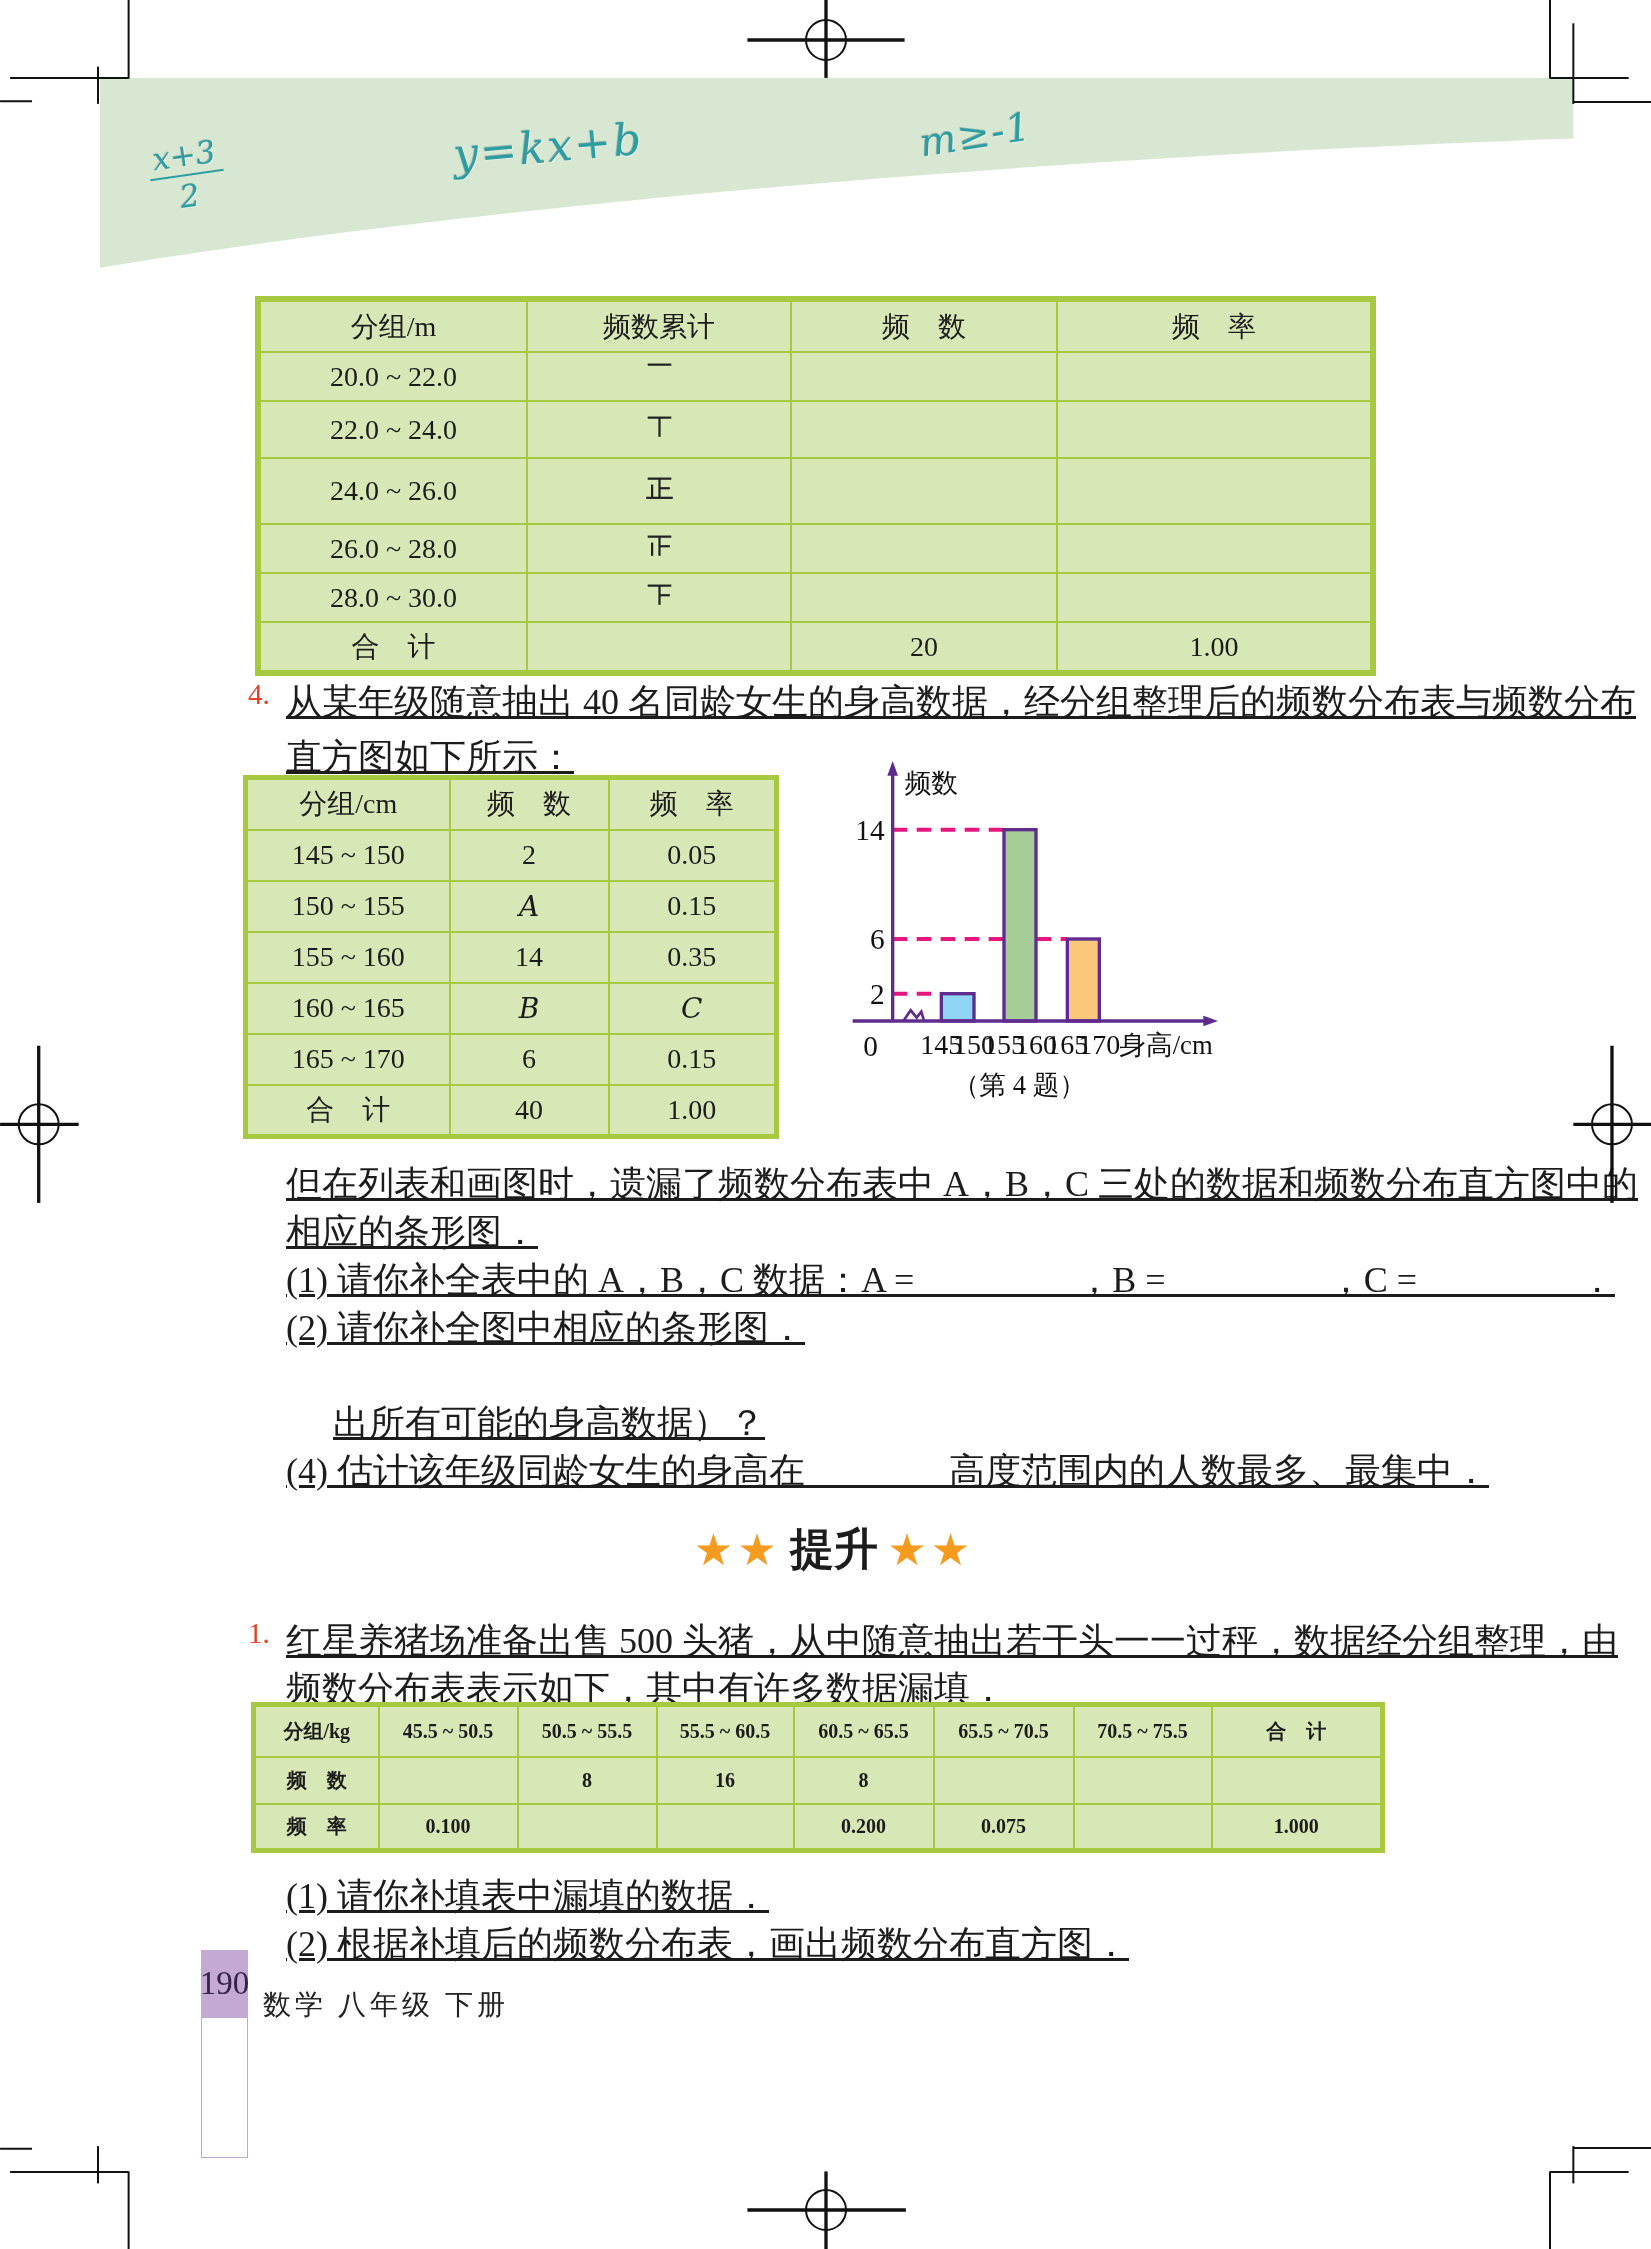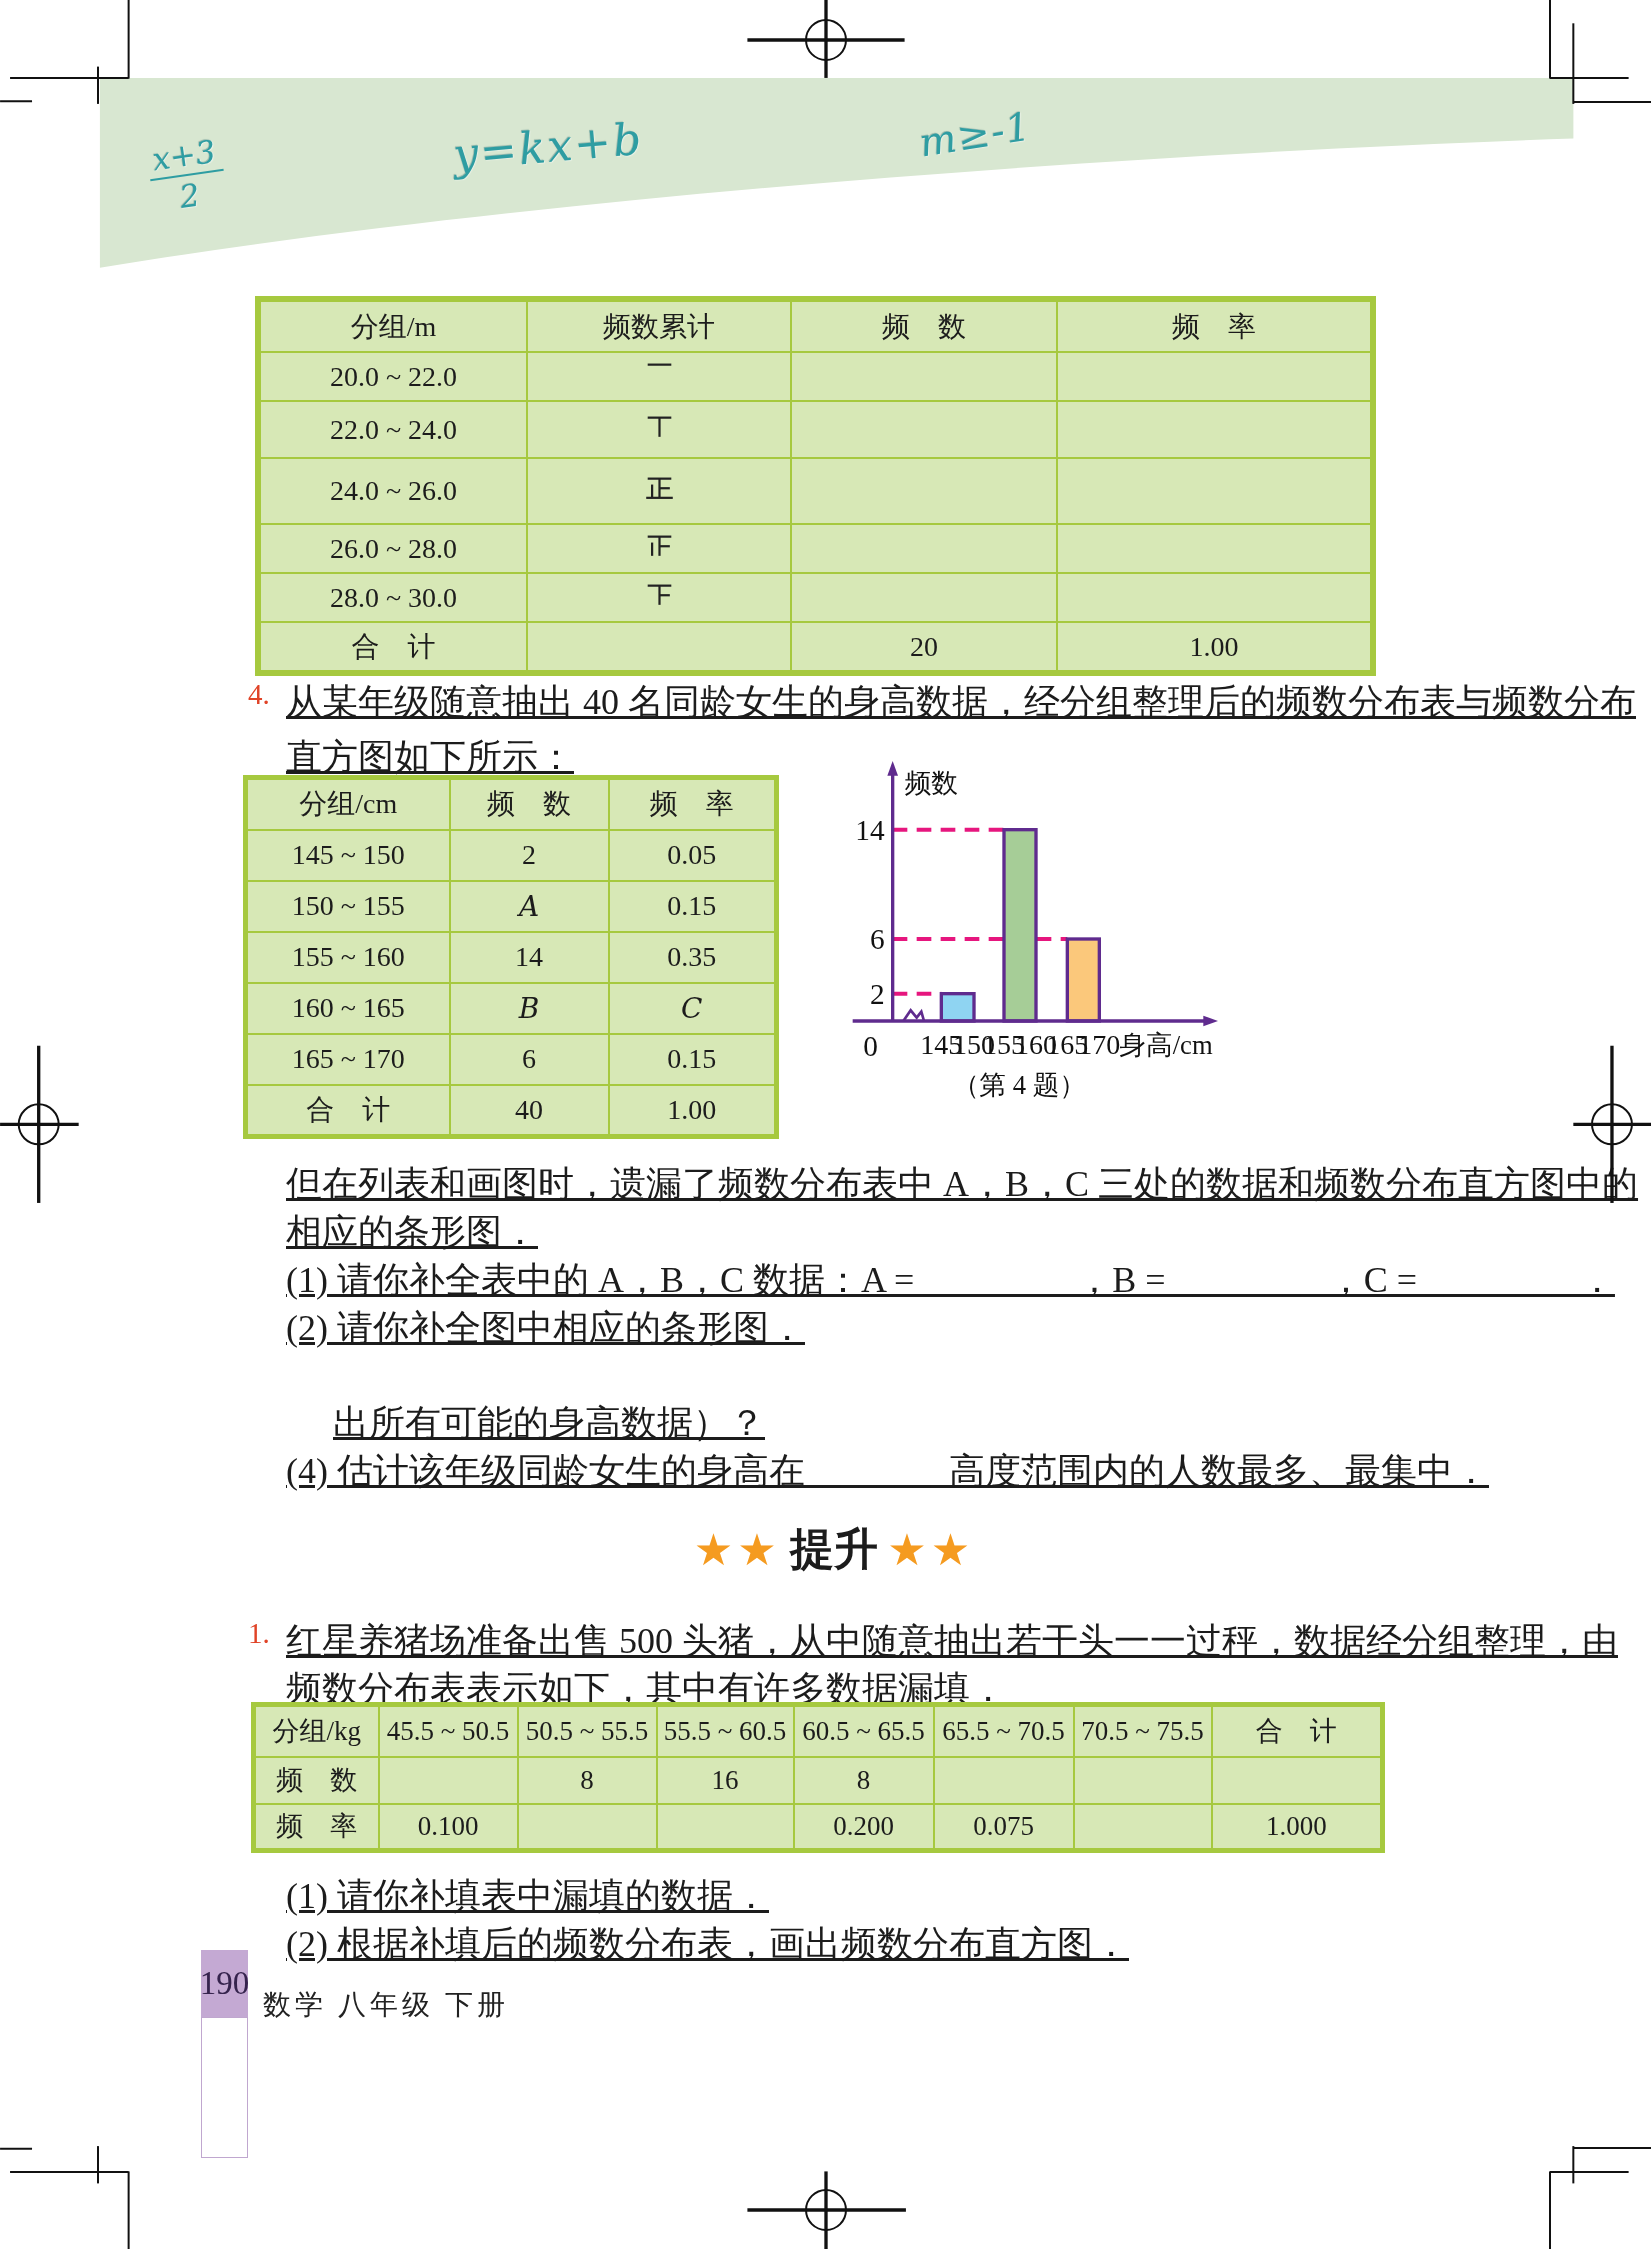--- a/index.html
+++ b/index.html
@@ -18,21 +18,21 @@
   .flin{left:453px;top:121px;transform:rotate(-5deg);font-size:44px;letter-spacing:2px;}
   .fineq{left:919px;top:112px;transform:rotate(-9deg);font-size:39px;letter-spacing:1.3px;}
 
   
   table{border-collapse:collapse;table-layout:fixed;background:#d7e8b6;}
   td{border:2.7px solid #a6c93f;text-align:center;vertical-align:middle;
      font-size:28px;color:#1c1c1c;overflow:hidden;}
   .t1{left:255px;top:296px;width:1115px;border:6px solid #a6c93f;}
   .t2{left:243px;top:775px;width:531px;border:5.3px solid #a6c93f;}
   .t3{left:251px;top:1702px;width:1127px;border:5.3px solid #a6c93f;}
-  .t3 td{font-size:27px;}
+  .t3 td{font-size:20px;font-weight:bold;}
   .it{font-style:italic;font-family:"DejaVu Serif",serif;}
 
   .tally{display:inline-block;line-height:0;}
 
   
   .line{position:absolute;left:286px;font-size:36px;white-space:nowrap;color:#1c1c1c;text-decoration:underline;}
   .qnum{position:absolute;left:248px;font-size:29px;color:#e04327;}
   .indent{left:333px;}
 
   

